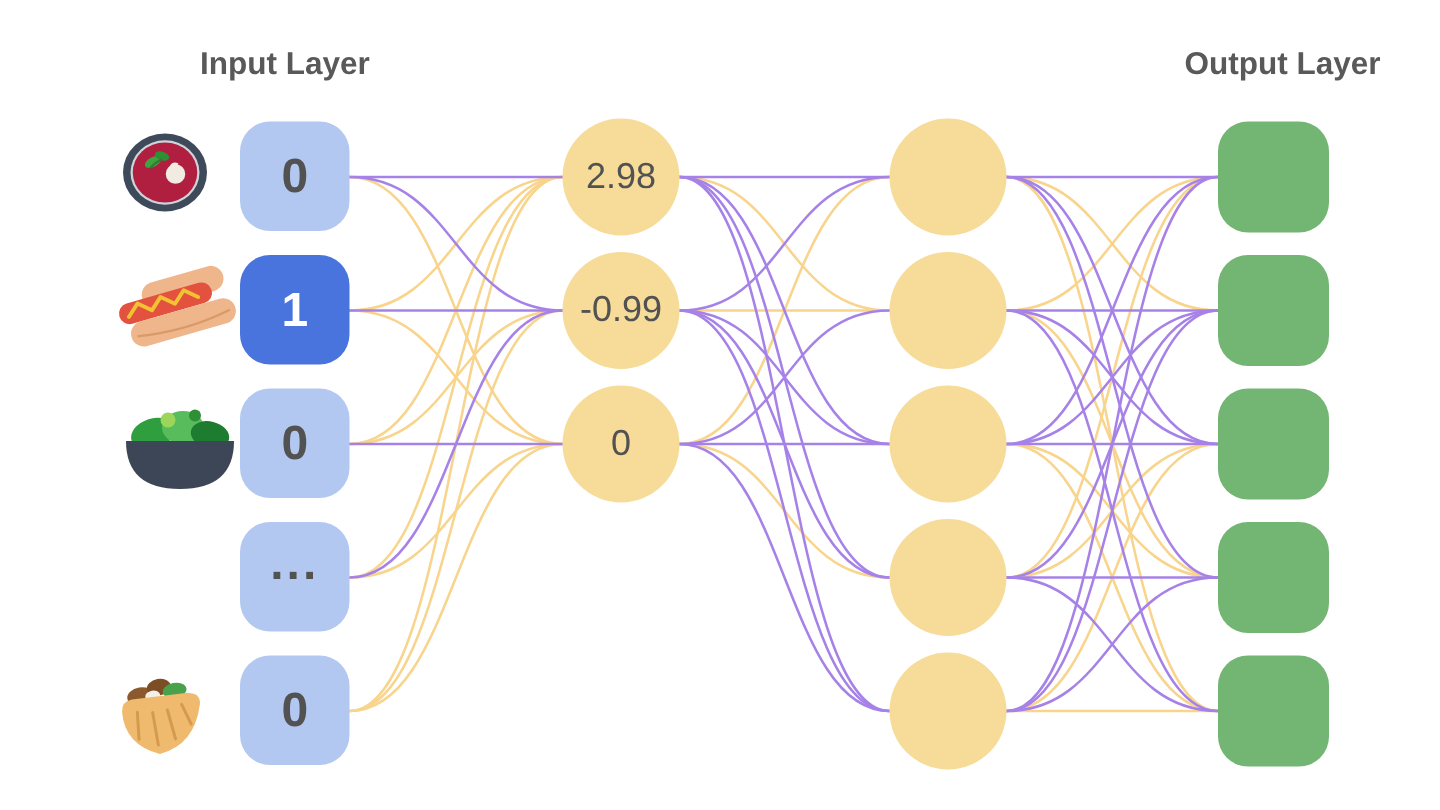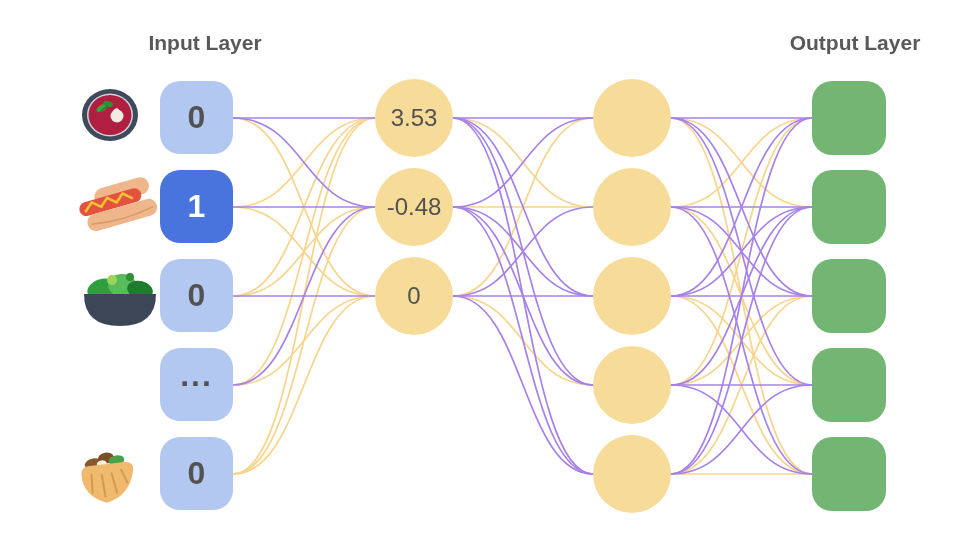--- a/index.html
+++ b/index.html
@@ -1,21 +1,21 @@
 <!DOCTYPE html>
 <html style="--input-node: #b3c8f1; --input-node-selected: #4a74dd; --embedding-node: #f6dc98; --output-node: #73b573; --edge-purple: #a682e8; --edge-yellow: #f8d48c; --title-text: #595959; --value-text: #525252;"><head>
 <meta charset="utf-8">
 <style>
   html,body{margin:0;padding:0;background:#ffffff;}
   .canvas{position:relative;width:960px;height:540px;background:#ffffff;
           font-family:"Liberation Sans",sans-serif;overflow:hidden;}
   #edges{position:absolute;left:0;top:0;}
   .layer-title{position:absolute;top:31px;width:220px;text-align:center;
                font-size:21px;font-weight:bold;color:var(--title-text,#595959);}
-  #title-input{left:95px;}
+  #title-input{left:80px;}
   #title-embedding{left:322px;}
   #title-output{left:745px;}
   .input-box{position:absolute;left:160px;width:73px;height:73px;border-radius:20px;
              background:var(--input-node,#b3c8f1);display:flex;align-items:center;
              justify-content:center;font-size:32px;font-weight:bold;
              color:var(--value-text,#525252);}
   .input-box.selected{background:var(--input-node-selected,#4a74dd);color:#ffffff;}
   .input-box.dots span{transform:translateY(-9px);letter-spacing:2px;}
   .input-box span{display:block;}
   .circle{position:absolute;width:78px;height:78px;border-radius:50%;
@@ -143,22 +143,22 @@
   <div class="input-box" style="top:259px">
       <span>0</span>
     </div>
   <div class="input-box dots" style="top:348px">
       <span>...</span>
     </div>
   <div class="input-box" style="top:437px">
       <span>0</span>
     </div>
 
-  <div class="circle embed" style="top:79px">3.53</div>
-  <div class="circle embed" style="top:168px">-0.48</div>
+  <div class="circle embed" style="top:79px">2.98</div>
+  <div class="circle embed" style="top:168px">-0.99</div>
   <div class="circle embed" style="top:257px">0</div>
 
   <div class="circle hid" style="top:79px"></div>
   <div class="circle hid" style="top:168px"></div>
   <div class="circle hid" style="top:257px"></div>
   <div class="circle hid" style="top:346px"></div>
   <div class="circle hid" style="top:435px"></div>
 
   <div class="output-box" style="top:81px"></div>
   <div class="output-box" style="top:170px"></div>

